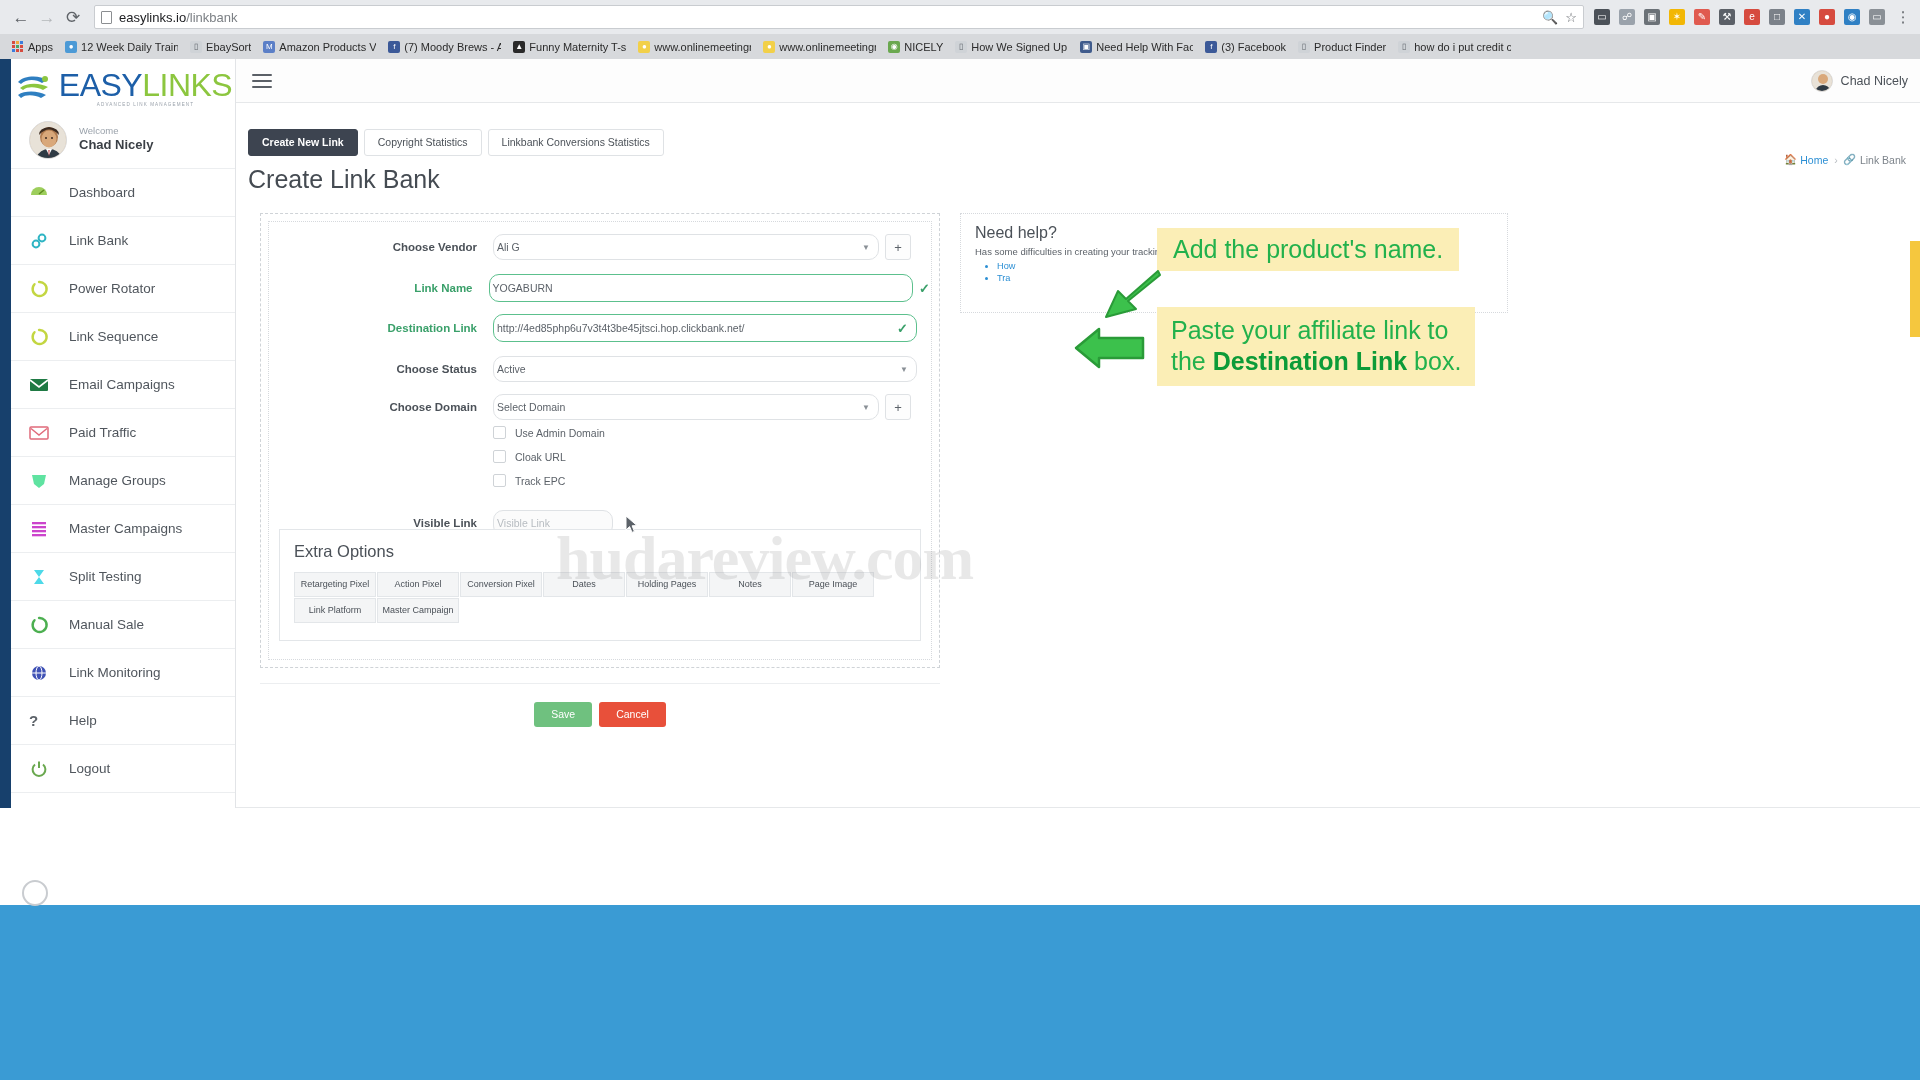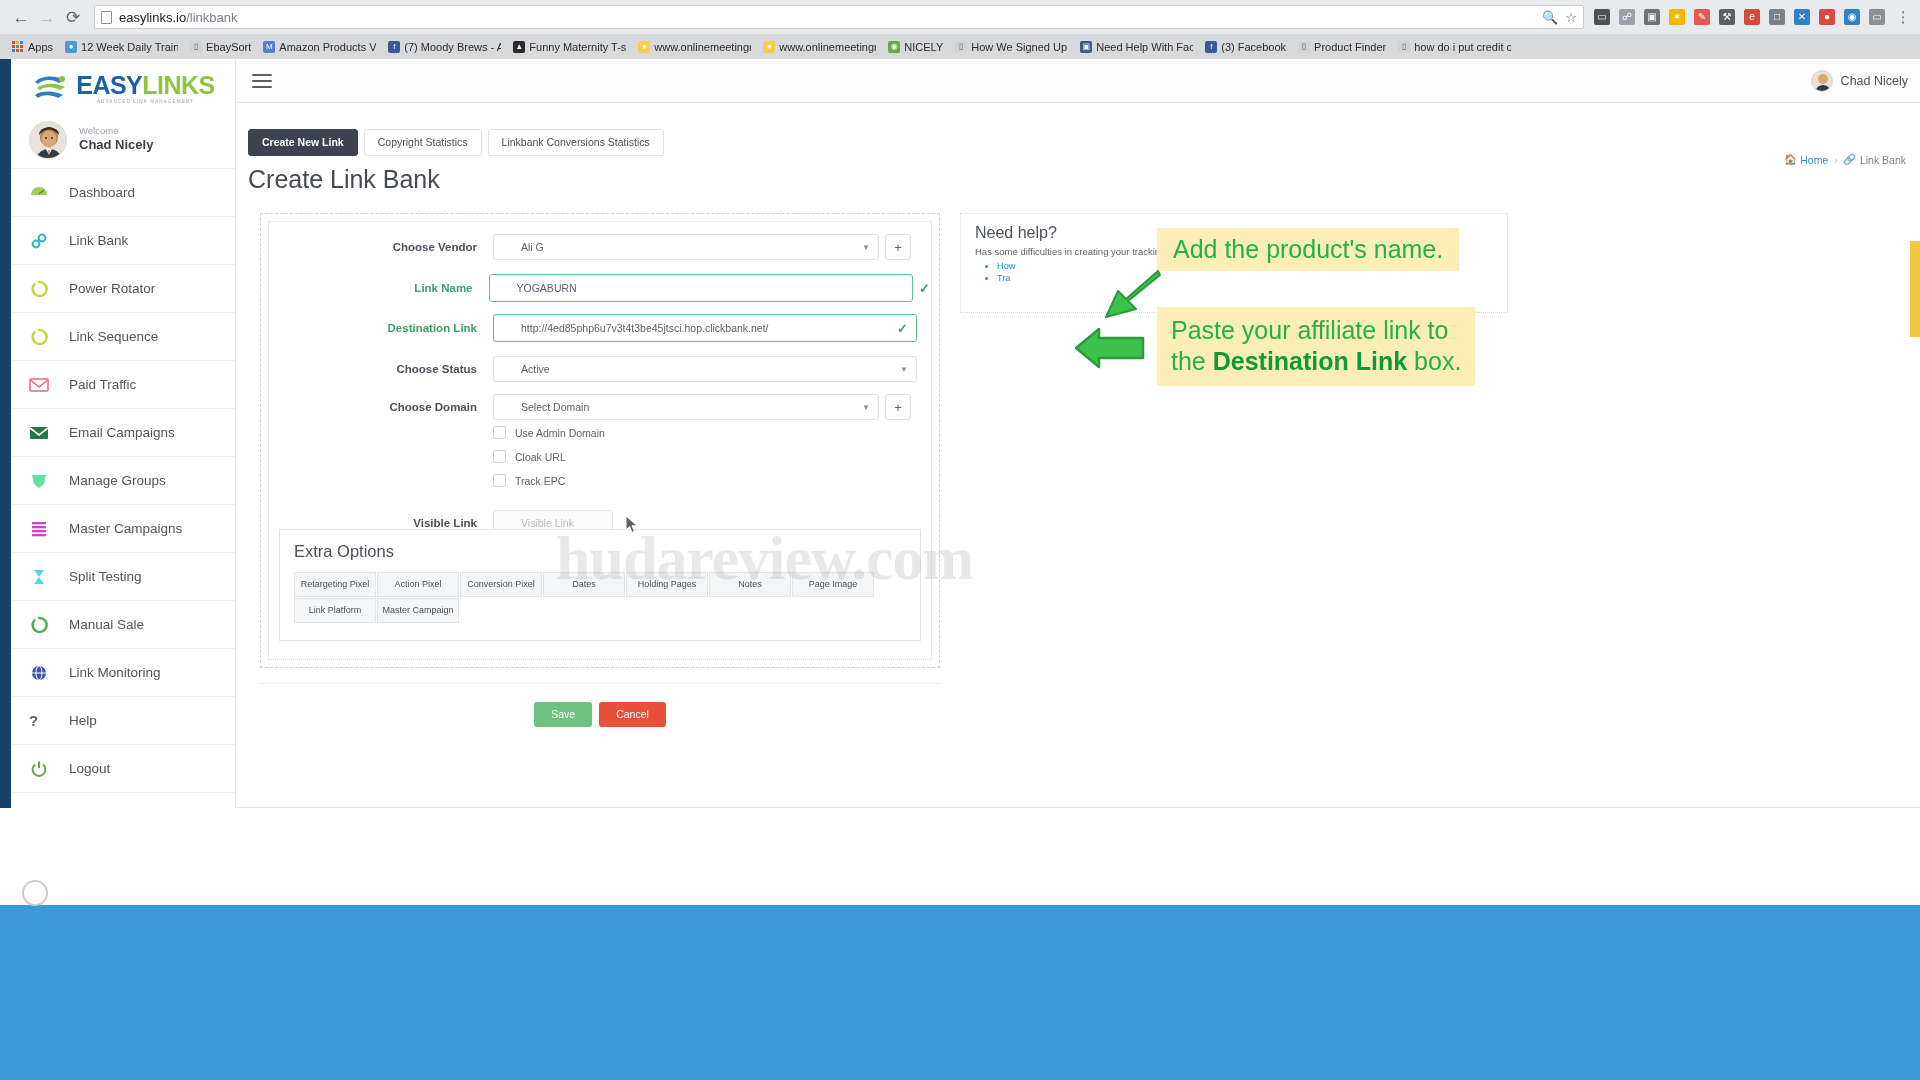--- a/index.html
+++ b/index.html
@@ -67,21 +67,21 @@
   .app-left-edge { position:absolute; left:0; top:0; width:11px; height:962px; background:#17406c; }
 
   .sidebar {
     position: absolute; left: 11px; top: 0; width: 225px; height: 962px;
     background: #ffffff; border-right: 1px solid #e2e4e7;
   }
   .logo-wrap { height: 52px; display:flex; align-items:center; justify-content:center; padding-top:6px;}
   .logo { display:flex; align-items:center; gap:5px; }
   .logo-mark { position: relative; width: 40px; height: 30px; }
   .logo-mark svg { width:40px; height:30px; display:block;}
-  .logo-text { font-size: 25px; font-weight: 700; letter-spacing: -0.5px; line-height:1;}
+  .logo-text { font-size: 32px; font-weight: 400; letter-spacing: -0.5px; line-height:1;}
   .logo-easy { color: #1d5fa8; }
   .logo-links { color: #8cc63f; }
   .logo-sub { font-size: 4.6px; color:#9aa2ab; letter-spacing: 1.1px; text-align:center; margin-top:1px;}
 
   .welcome-row {
     height: 58px; display:flex; align-items:center; gap:12px; padding: 0 0 0 18px;
     border-bottom: 1px solid #eceef0;
   }
   .avatar {
     width: 38px; height: 38px; border-radius: 50%; overflow:hidden; flex:none;
@@ -138,22 +138,22 @@
     border: 1px dashed #cfd3d7; background:#fff;
   }
   .form-inner { position:absolute; left: 7px; top: 7px; right:7px; bottom:7px; border:1px dotted #d6d9dd;}
 
   .frow { position:absolute; left: 0; right: 0; display:flex; align-items:center; }
   .flabel { width: 232px; text-align:right; padding-right: 16px; font-size: 11.5px; font-weight:700; color:#4b5158; }
   .flabel.green { color:#3aa06a; }
   .fctl { position:relative; }
 
   .finput {
-    height: 26px; border:1px solid #dfe2e5; border-radius:3px; background:#fff;
-    font-size: 10.5px; color:#5c6269; display:flex; align-items:center; padding: 0 27px;
+    height: 26px; border:1px solid #dfe2e5; border-radius:10px; background:#fff;
+    font-size: 10.5px; color:#5c6269; display:flex; align-items:center; padding: 0 3px;
     font-family: "Liberation Sans", sans-serif;
   }
   .finput.green-b { border-color:#5cc08d; }
   .finput.placeholder { color:#b7bcc1; background:#fbfbfb; }
   .select-caret { position:absolute; right: 9px; top: 50%; transform: translateY(-50%); color:#8a9096; font-size:8px;}
   .check-mark { position:absolute; right: 9px; top: 50%; transform: translateY(-50%); color:#3aa06a; font-size: 13px; font-weight:700;}
   .plus-btn {
     width: 26px; height: 26px; border:1px solid #dfe2e5; border-radius:3px; background:#fdfdfd;
     display:flex; align-items:center; justify-content:center; color:#5c6269; font-size:13px; margin-left: 6px;
   }
@@ -402,34 +402,34 @@
         <span class="nav-ico">
             <svg width="20" height="20" viewBox="0 0 20 20">
               <path d="M10 3 A7 7 0 1 1 5.5 5.2" fill="none" stroke="#c3d641" stroke-width="2.4" stroke-linecap="round"></path>
             </svg>
           </span>
         <span class="nav-label">Link Sequence</span>
       </div>
       <div class="nav-item">
         <span class="nav-ico">
             <svg width="20" height="16" viewBox="0 0 20 16">
+              <rect x="1" y="2" width="18" height="12" rx="1" fill="#1f7a44"></rect>
+              <path d="M1 3 L10 10 L19 3" fill="none" stroke="#fff" stroke-width="1.6"></path>
+            </svg>
+          </span>
+        <span class="nav-label">Email Campaigns</span>
+      </div>
+      <div class="nav-item">
+        <span class="nav-ico">
+            <svg width="20" height="16" viewBox="0 0 20 16">
               <rect x="1" y="2" width="18" height="12" rx="1" fill="#fff" stroke="#e06a7a" stroke-width="1.5"></rect>
               <path d="M2 3.5 L10 10 L18 3.5" fill="none" stroke="#e06a7a" stroke-width="1.4"></path>
             </svg>
           </span>
         <span class="nav-label">Paid Traffic</span>
-      </div>
-      <div class="nav-item">
-        <span class="nav-ico">
-            <svg width="20" height="16" viewBox="0 0 20 16">
-              <rect x="1" y="2" width="18" height="12" rx="1" fill="#1f7a44"></rect>
-              <path d="M1 3 L10 10 L19 3" fill="none" stroke="#fff" stroke-width="1.6"></path>
-            </svg>
-          </span>
-        <span class="nav-label">Email Campaigns</span>
       </div>
       <div class="nav-item">
         <span class="nav-ico">
             <svg width="20" height="18" viewBox="0 0 20 18">
               <path d="M3 3 L17 3 L15 12 L10 16 L5 12 Z" fill="#5fe3a1"></path>
             </svg>
           </span>
         <span class="nav-label">Manage Groups</span>
       </div>
       <div class="nav-item">

